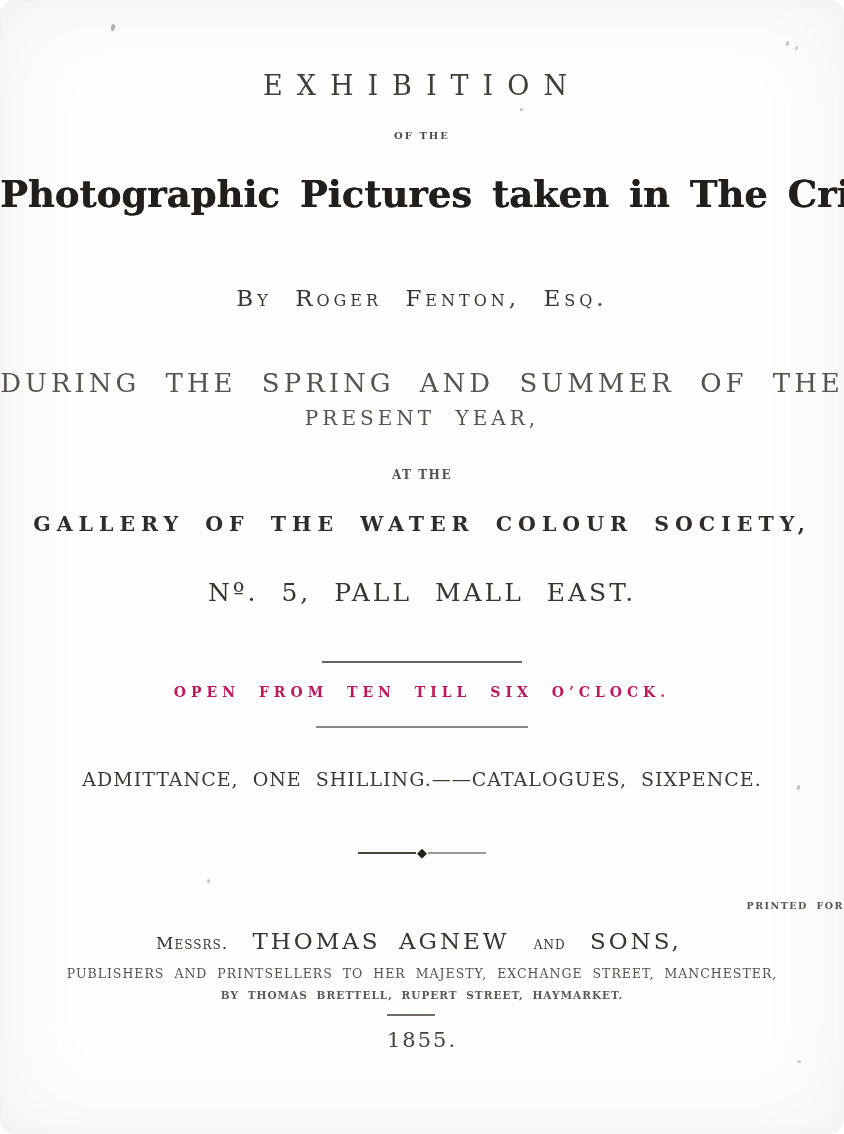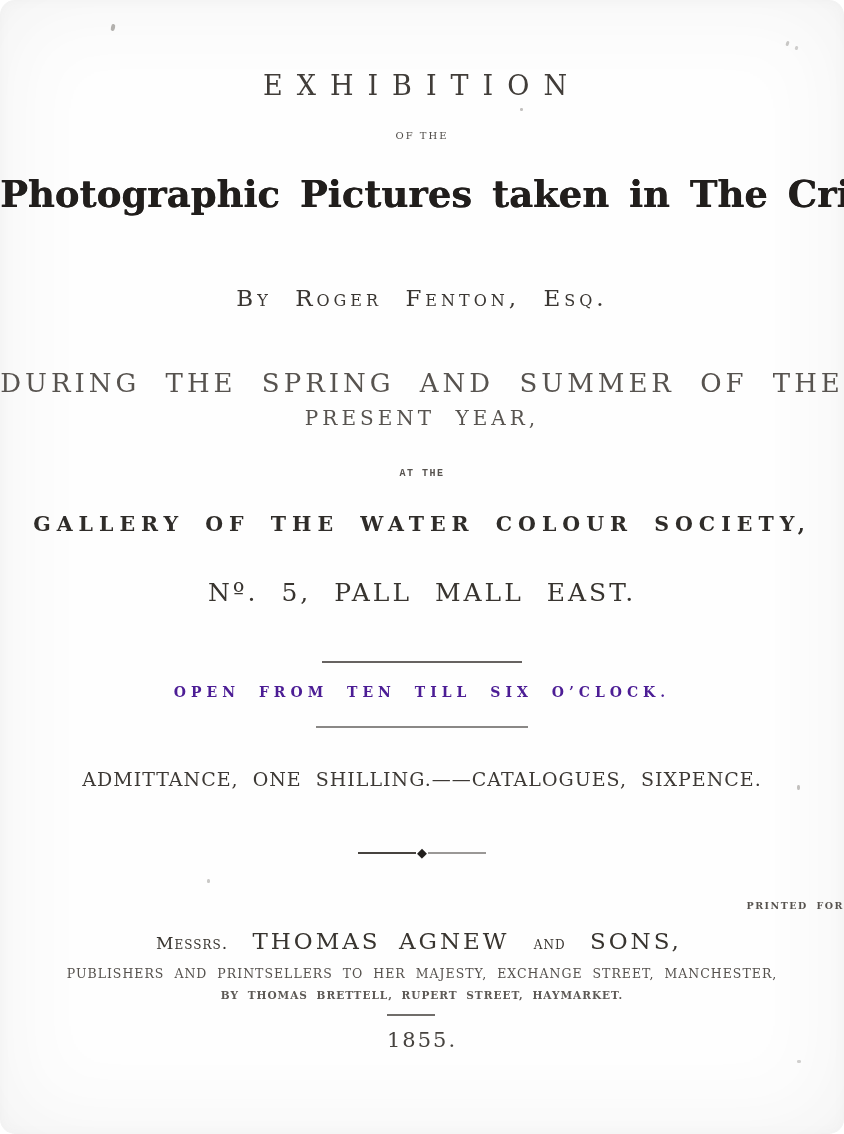--- a/index.html
+++ b/index.html
@@ -28,21 +28,21 @@
   }
   .exhibition {
     top: 70px;
     font-size: 27px;
     letter-spacing: 14px;
     color: #413d39;
   }
   .of-the {
     top: 130px;
     font-size: 10px;
-    font-weight: normal;
+    font-weight: bold;
     letter-spacing: 2px;
     color: #4e4a46;
   }
   .main-title {
     top: 172px;
     font-size: 37px;
     font-weight: bold;
     color: #211e1c;
     word-spacing: 7px;
     text-shadow: 0.4px 0 currentColor;
@@ -64,25 +64,24 @@
   }
   .date-2 {
     top: 406px;
     font-size: 20px;
     letter-spacing: 4px;
     word-spacing: 10px;
     color: #57534f;
   }
   .at-the {
     top: 468px;
-    font-size: 10px;
+    font-size: 12px;
     font-weight: bold;
     letter-spacing: 1.5px;
     color: #57534f;
-    font-family: Liberation Mono, monospace;
   }
   .venue {
     top: 512px;
     font-size: 20.5px;
     font-weight: bold;
     letter-spacing: 6px;
     word-spacing: 8px;
     color: #2f2c29;
   }
   .address {
@@ -99,21 +98,21 @@
     background: #4c4845;
   }
   .rule-top    { top: 661px; width: 200px; height: 2px; opacity: 0.85; }
   .rule-bottom { top: 726px; width: 212px; height: 2px; opacity: 0.65; }
   .hours {
     top: 684px;
     font-size: 14px;
     font-weight: bold;
     letter-spacing: 5px;
     word-spacing: 9px;
-    color: #4c1d95;
+    color: #be185d;
   }
   .admission {
     top: 768px;
     font-size: 19px;
     letter-spacing: 1px;
     word-spacing: 7px;
     color: #3d3935;
   }
   .ornament {
     position: absolute;

